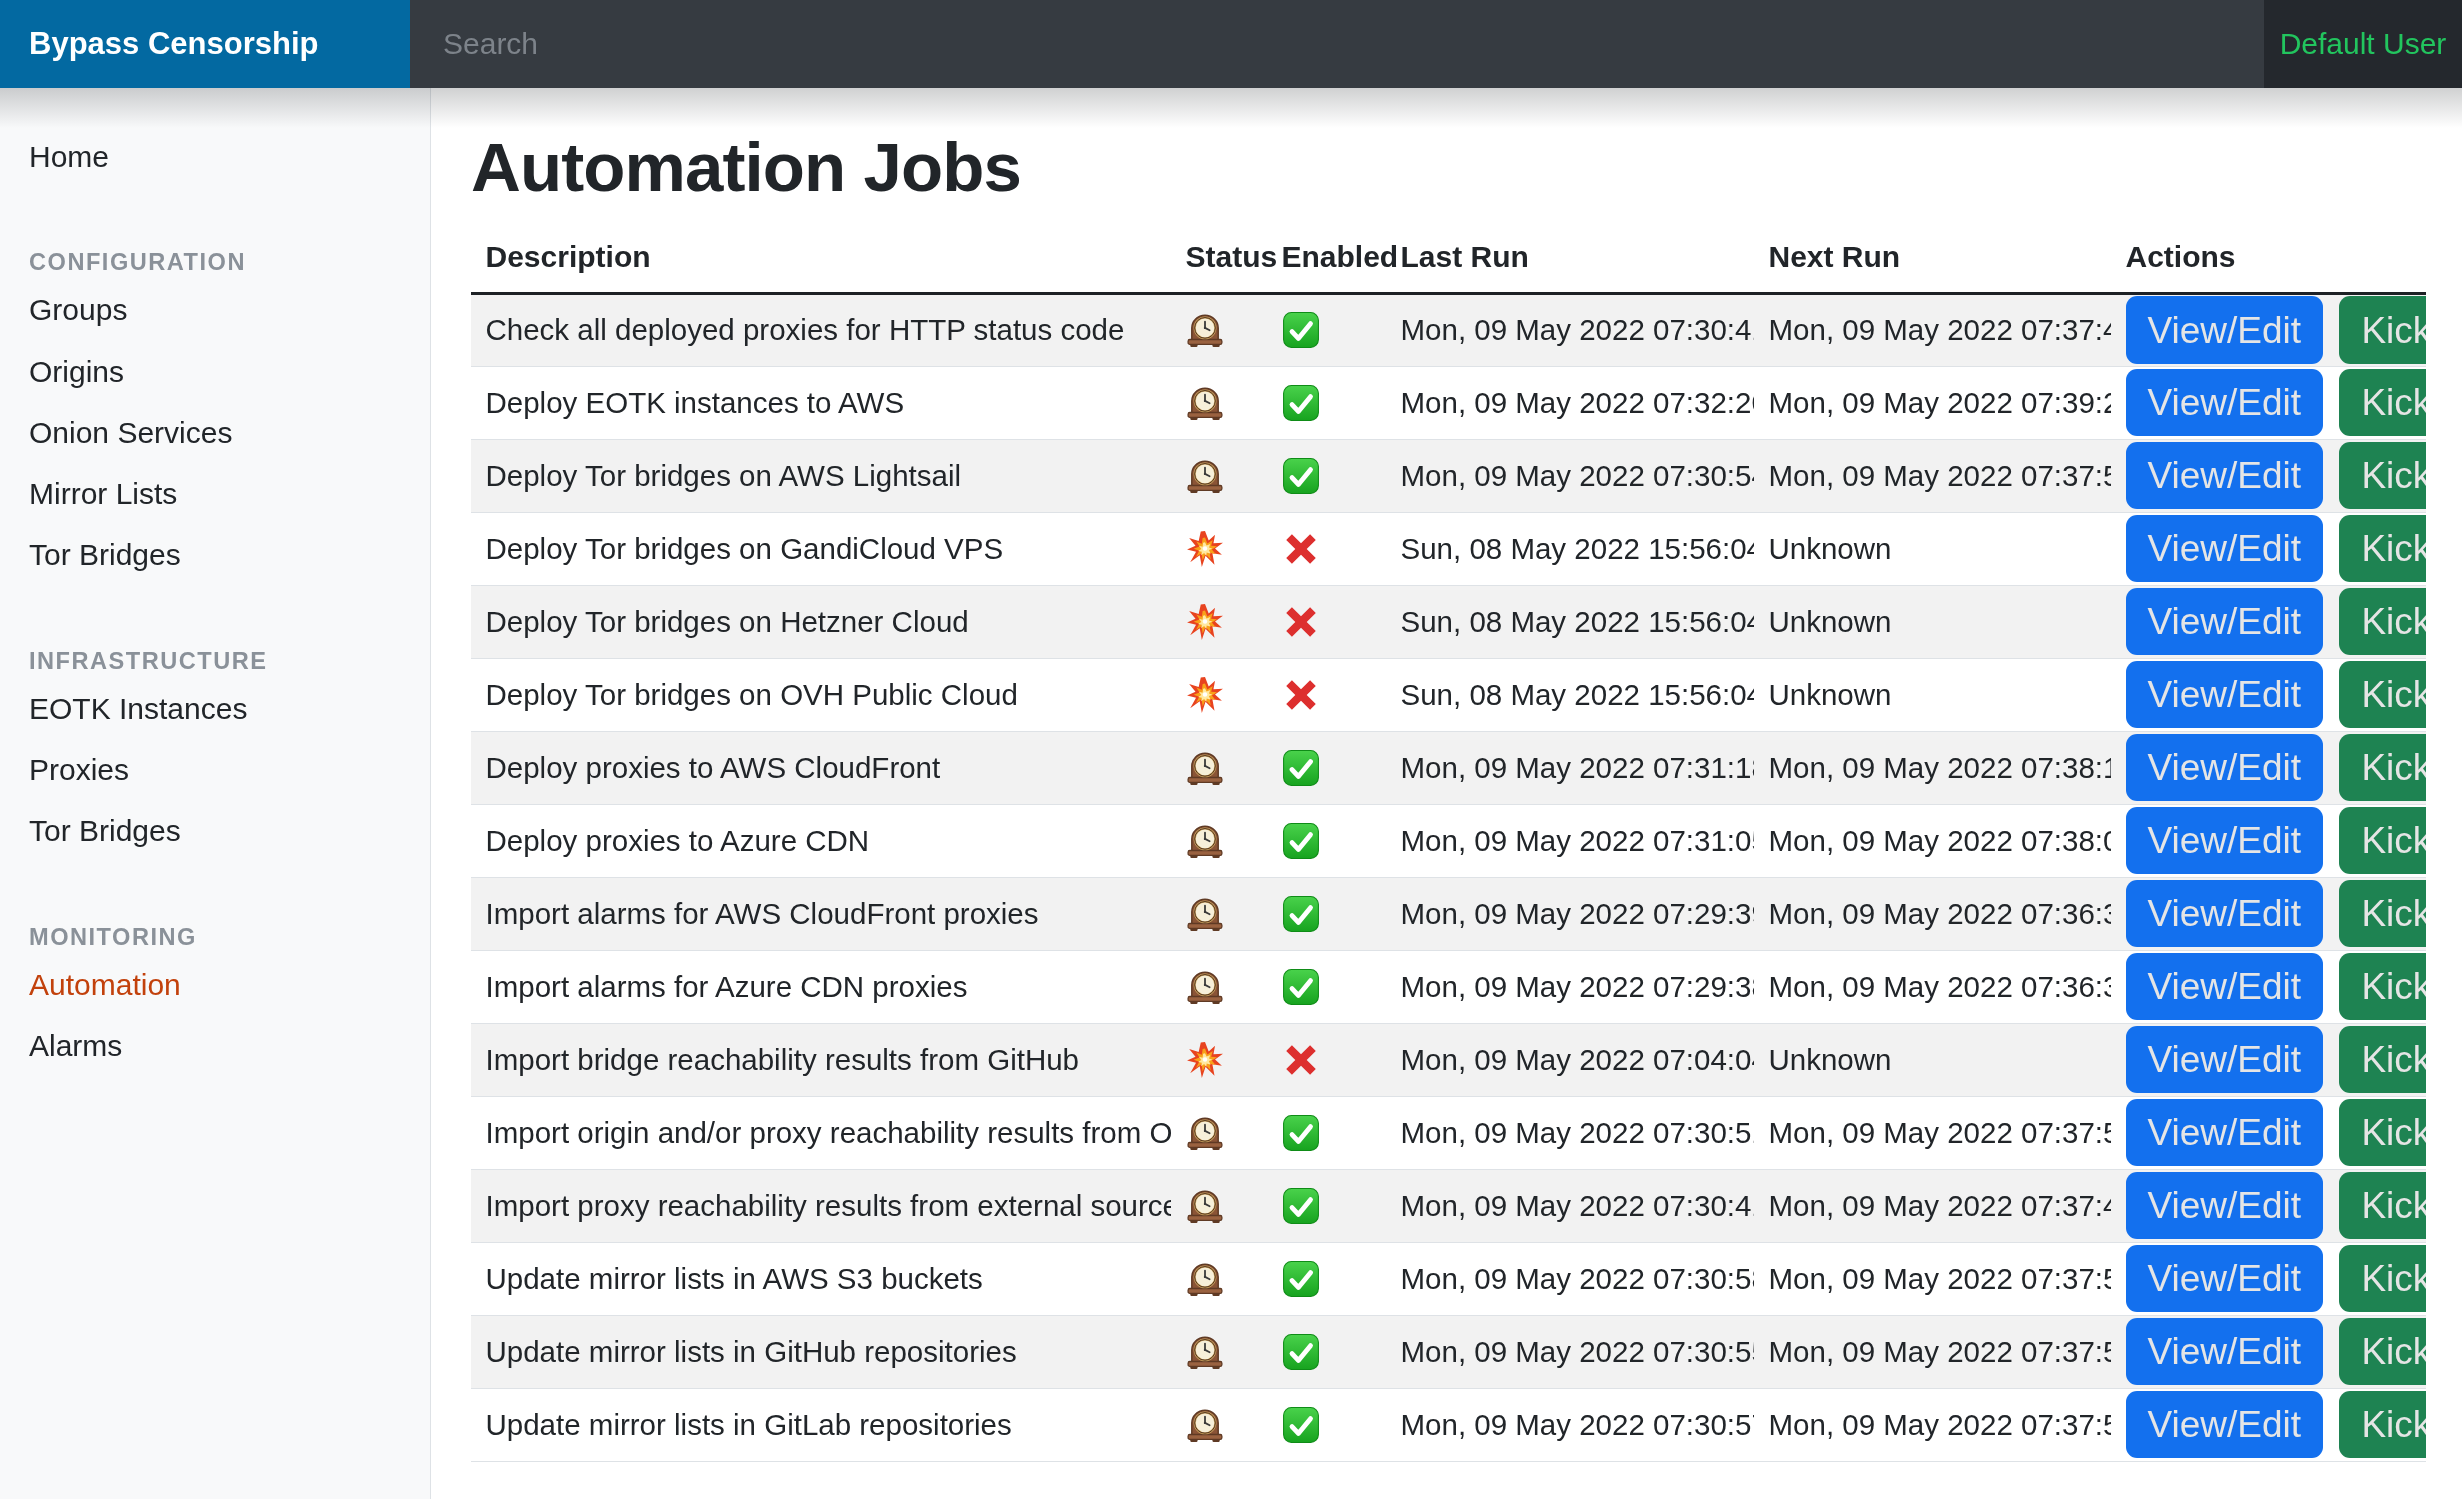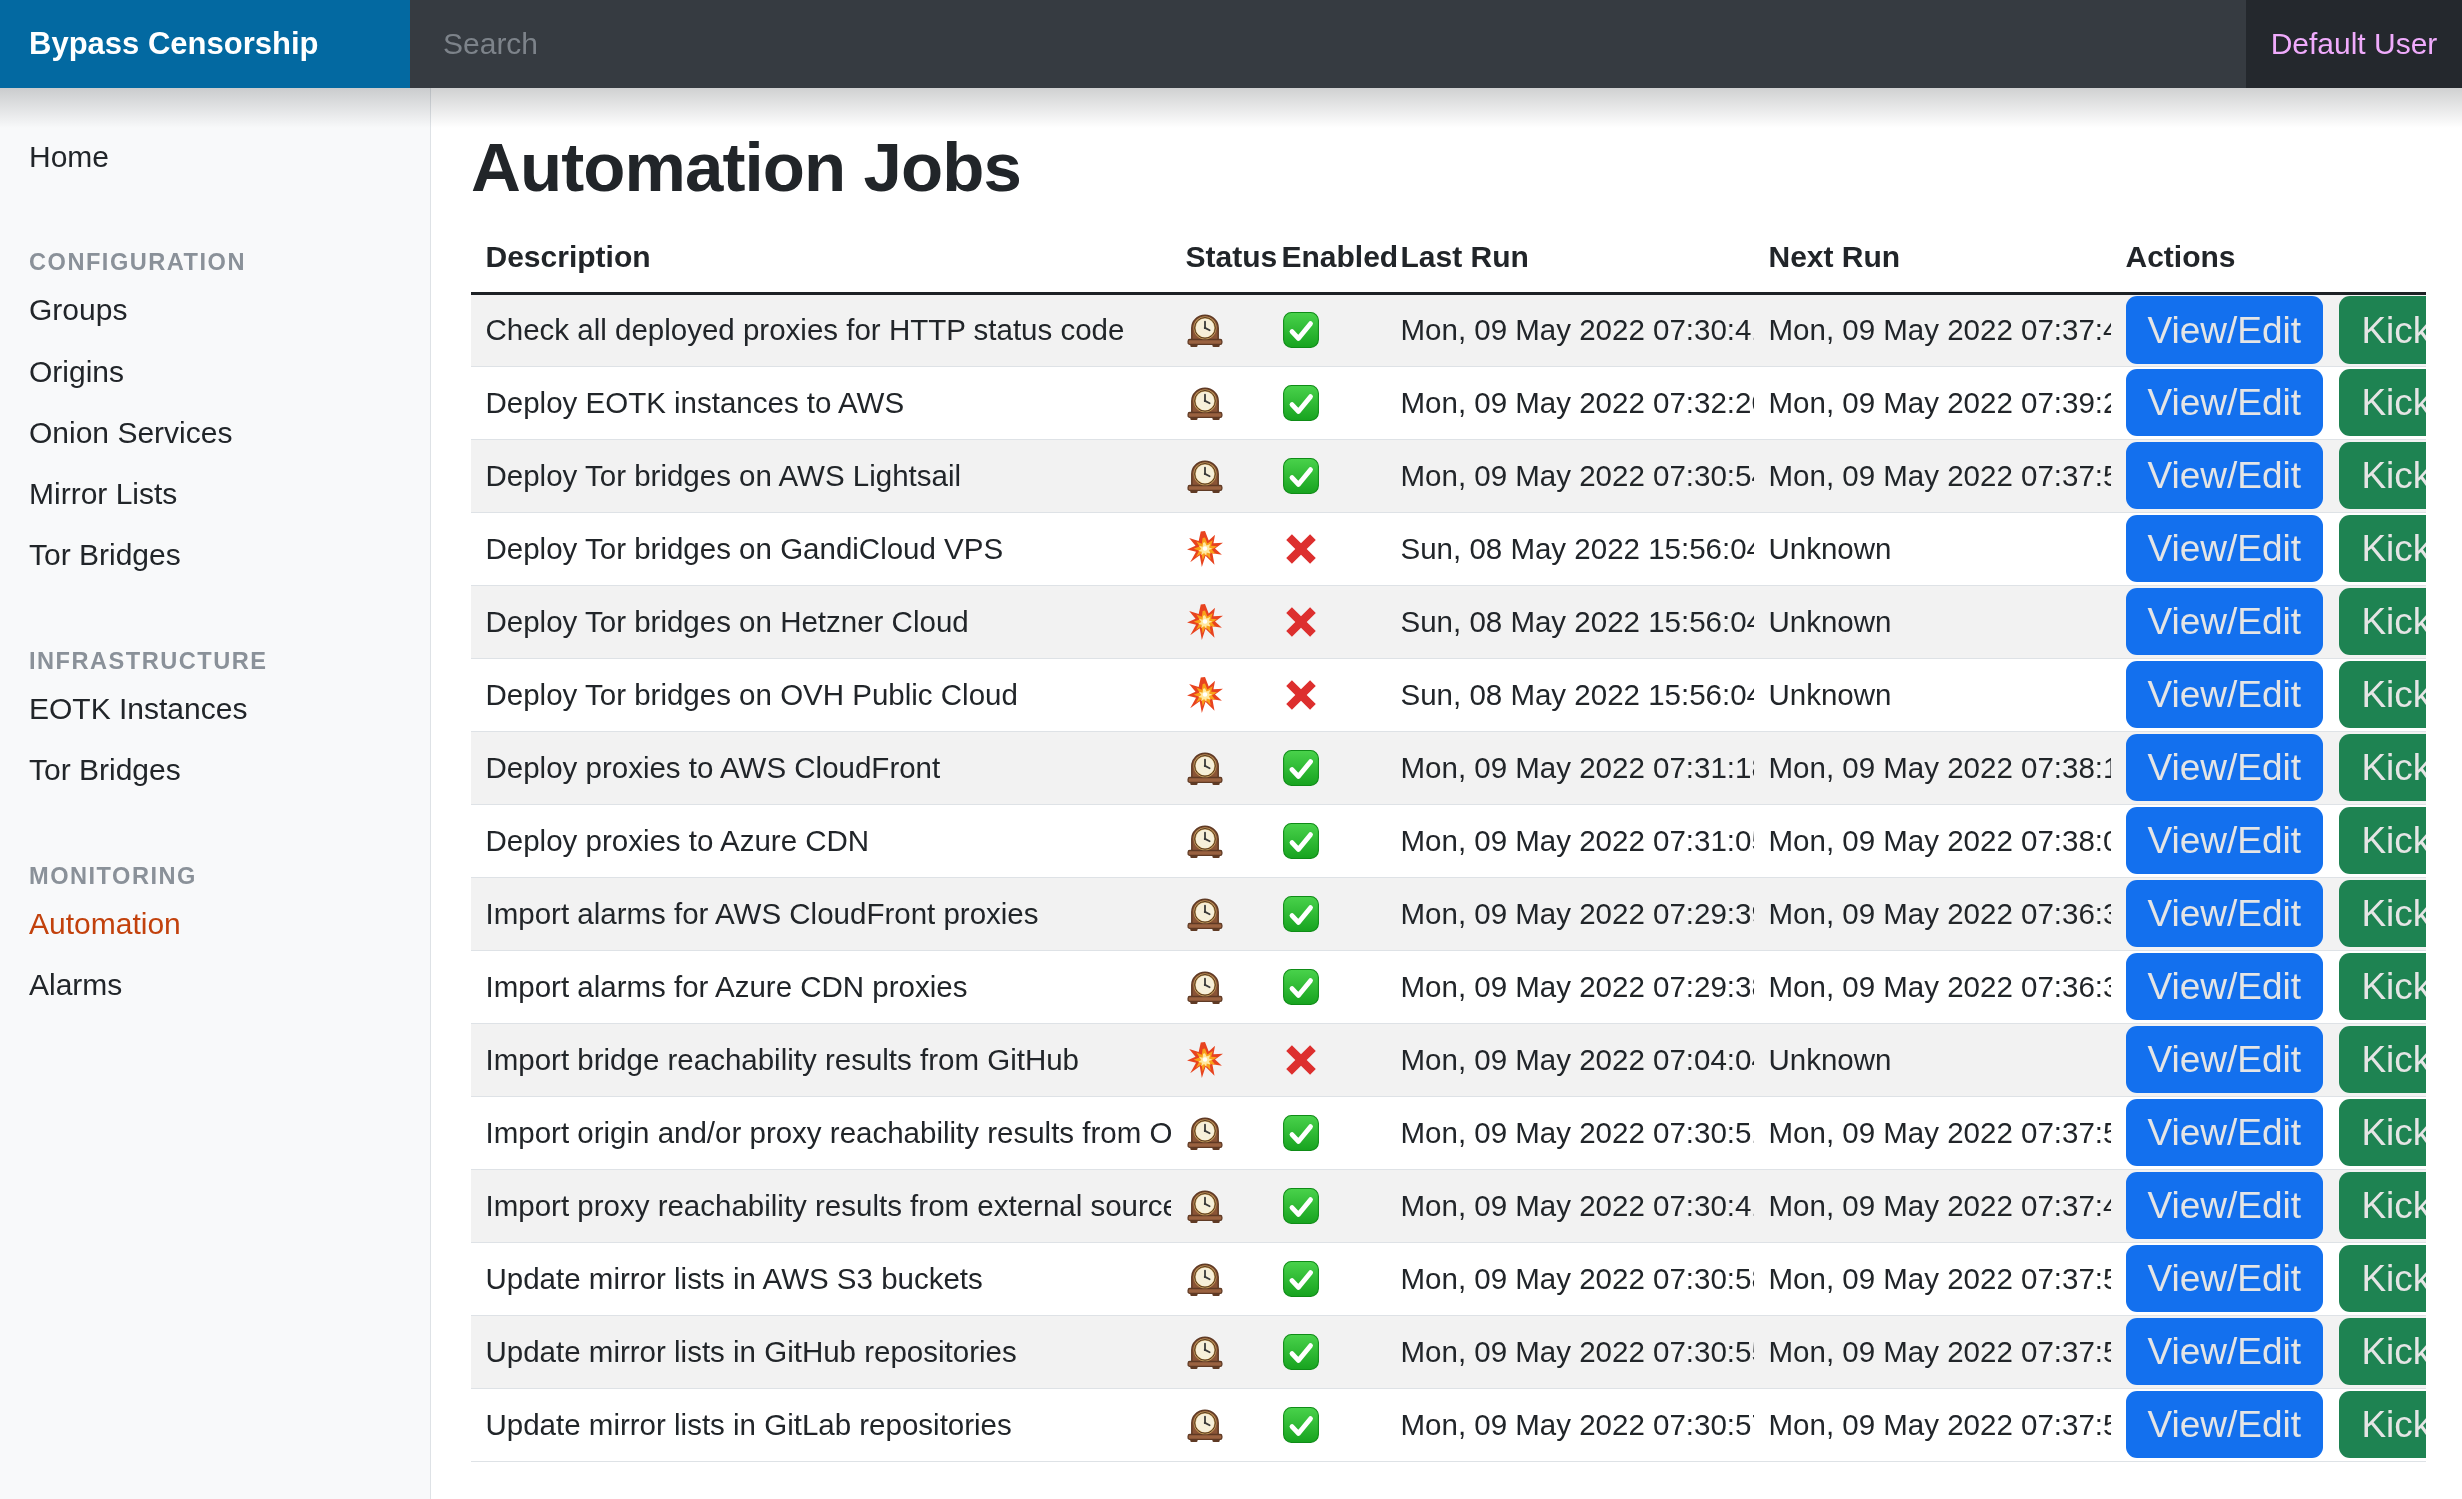--- a/index.html
+++ b/index.html
@@ -22,22 +22,22 @@
     padding-left: 29px;
   }
   .searchbar { flex: 1; background: #363b41; display: flex; align-items: center; }
   .search-input {
     width: 100%; background: transparent; border: none; outline: none;
     color: #f0abfc; font-size: 30px; padding-left: 33px;
     font-family: "Liberation Sans", sans-serif;
   }
   .search-input::placeholder { color: #7d838a; opacity: 1; }
   .user-menu {
-    width: 216px; flex-shrink: 0;
-    background: #24282d; color: #f0abfc;
+    width: 198px; flex-shrink: 0;
+    background: #24282d; color: #22c55e;
     font-size: 30px; display: flex; align-items: center; justify-content: center;
     cursor: pointer; white-space: nowrap;
   }
   .page-shadow {
     position: absolute; top: 88px; left: 0; width: 100%; height: 40px;
     background: linear-gradient(180deg, rgba(20,24,28,0.20), rgba(20,24,28,0));
     pointer-events: none; z-index: 10;
   }
 
   
@@ -115,20 +115,21 @@
   <nav class="sidebar" id="sidebar-nav">
       <a class="nav-link">Home</a>
       <div class="nav-heading">Configuration</div>
       <a class="nav-link">Groups</a>
       <a class="nav-link">Origins</a>
       <a class="nav-link">Onion Services</a>
       <a class="nav-link">Mirror Lists</a>
       <a class="nav-link">Tor Bridges</a>
       <div class="nav-heading">Infrastructure</div>
       <a class="nav-link">EOTK Instances</a>
+      <a class="nav-link">Proxies</a>
       <a class="nav-link">Tor Bridges</a>
       <div class="nav-heading">Monitoring</div>
       <a class="nav-link active">Automation</a>
       <a class="nav-link">Alarms</a>
     </nav>
 
   <main class="content">
     <h1 class="page-title">Automation Jobs</h1>
 
     <table class="jobs">

